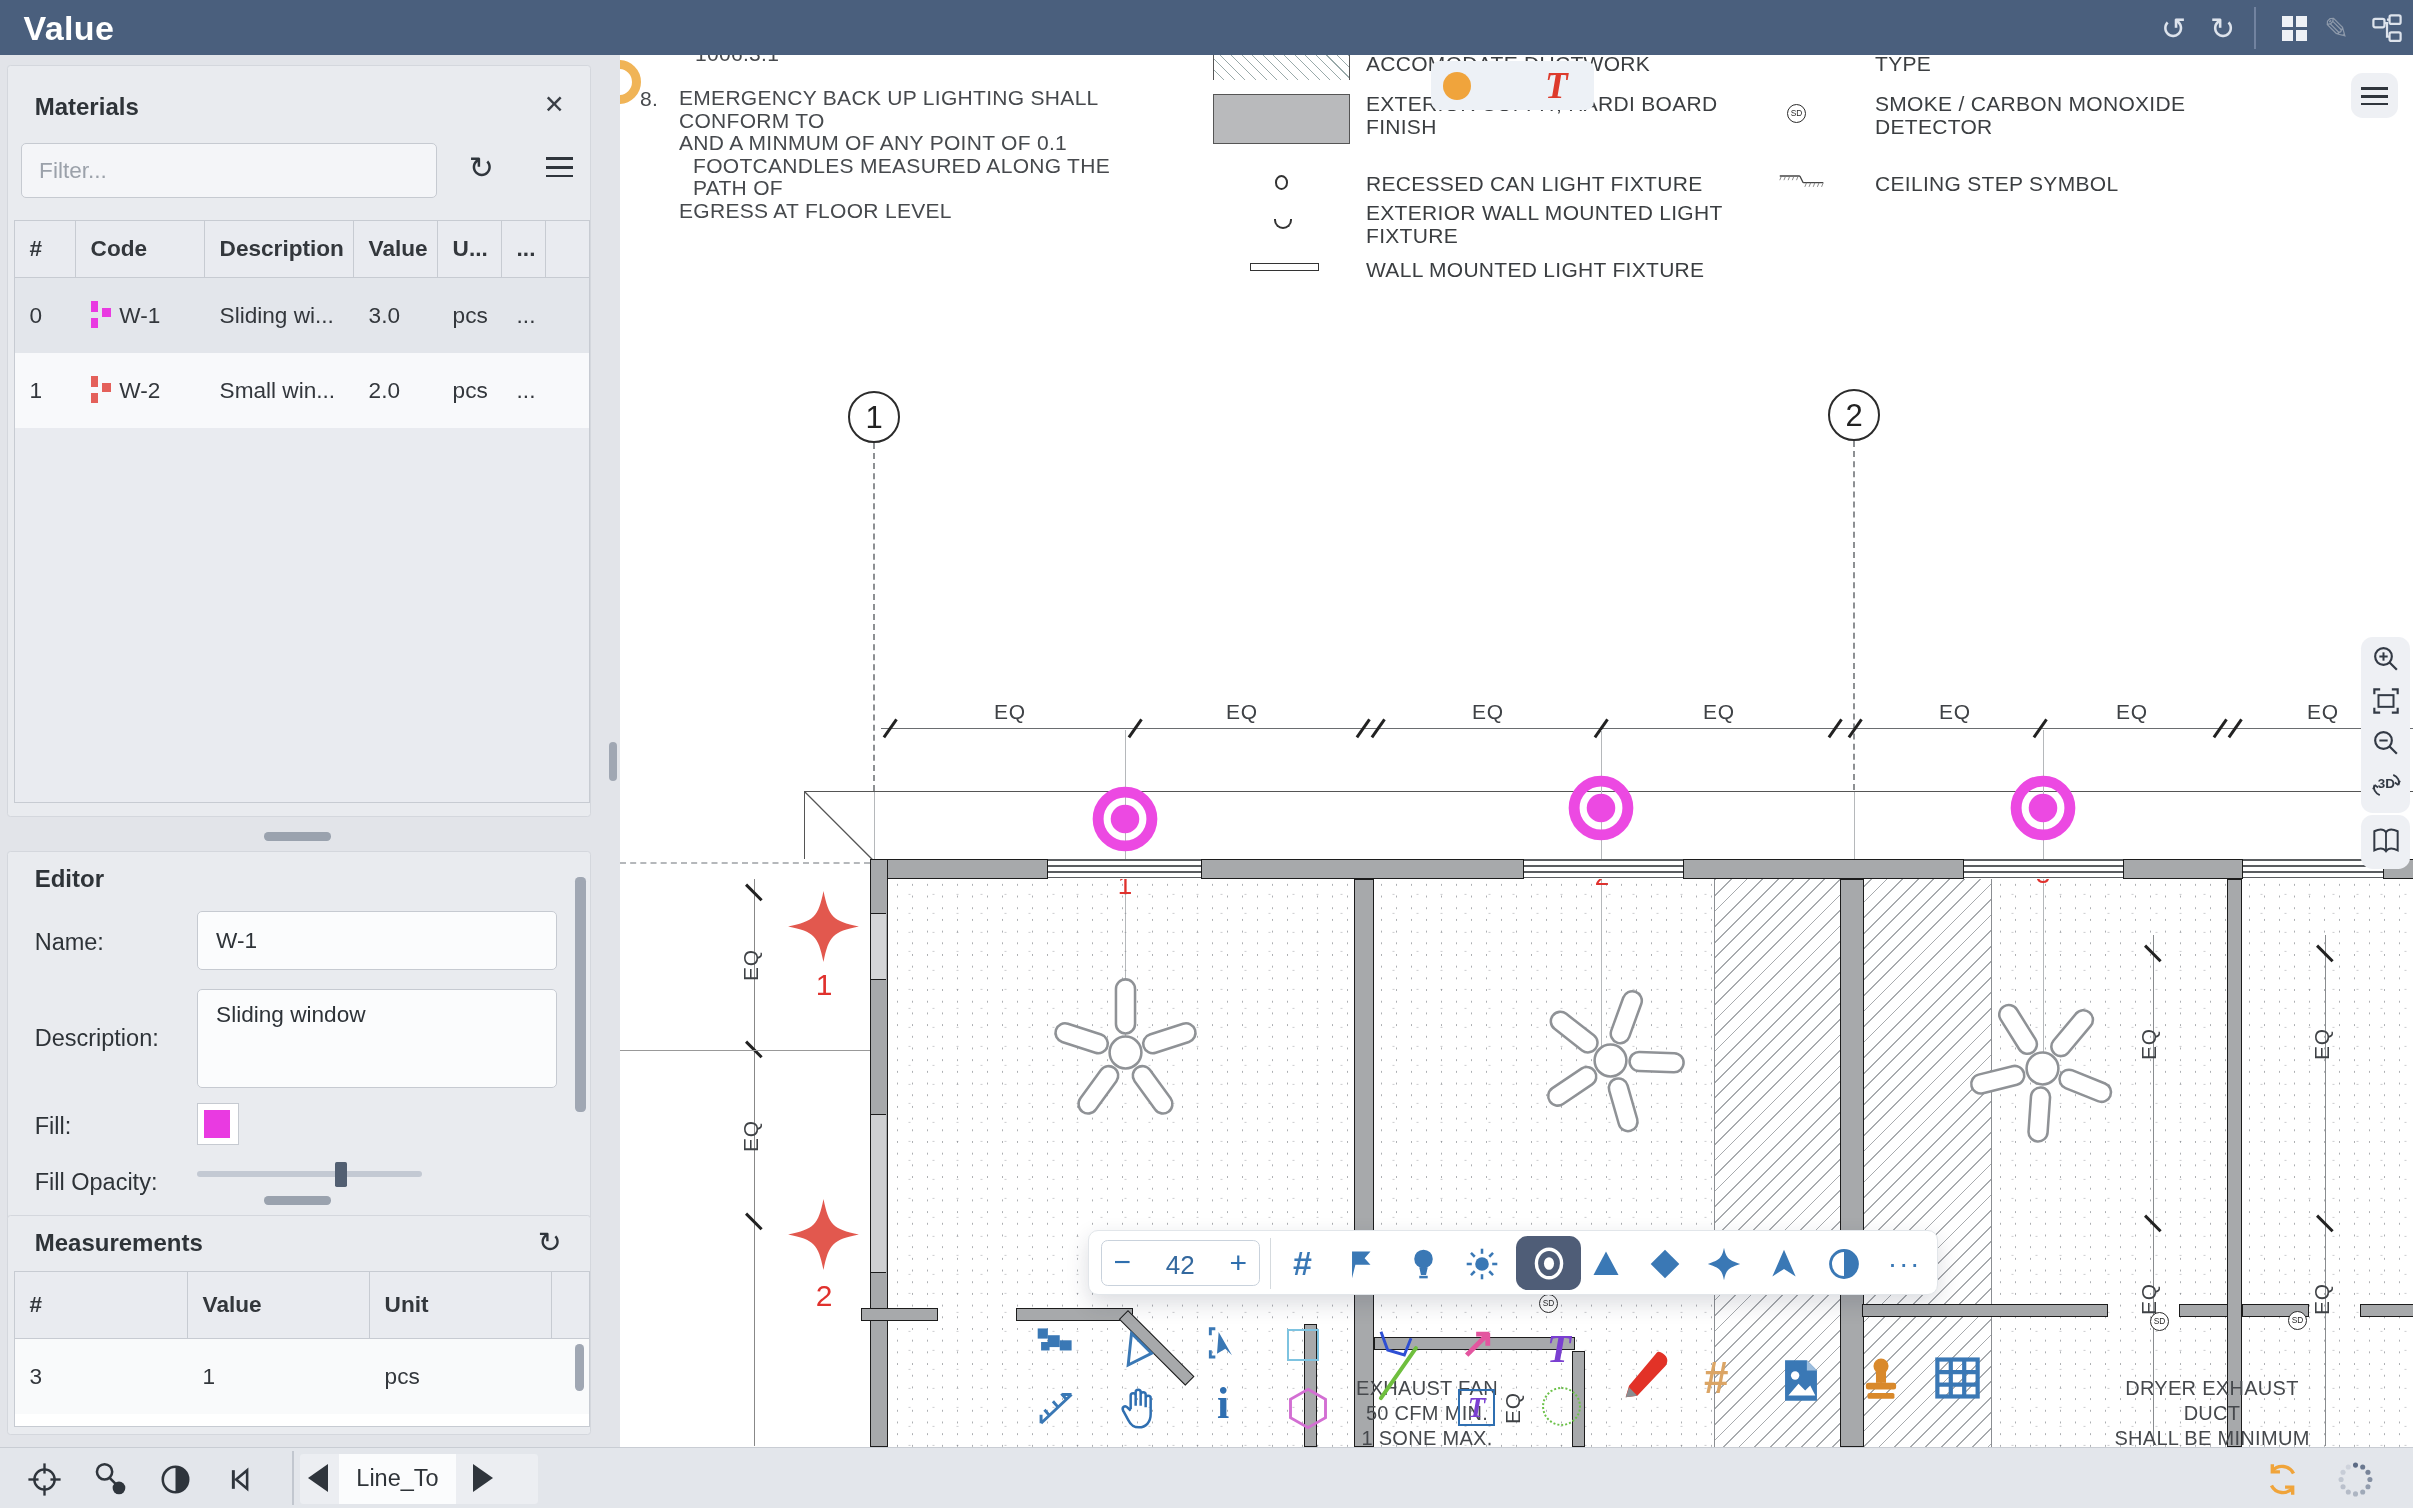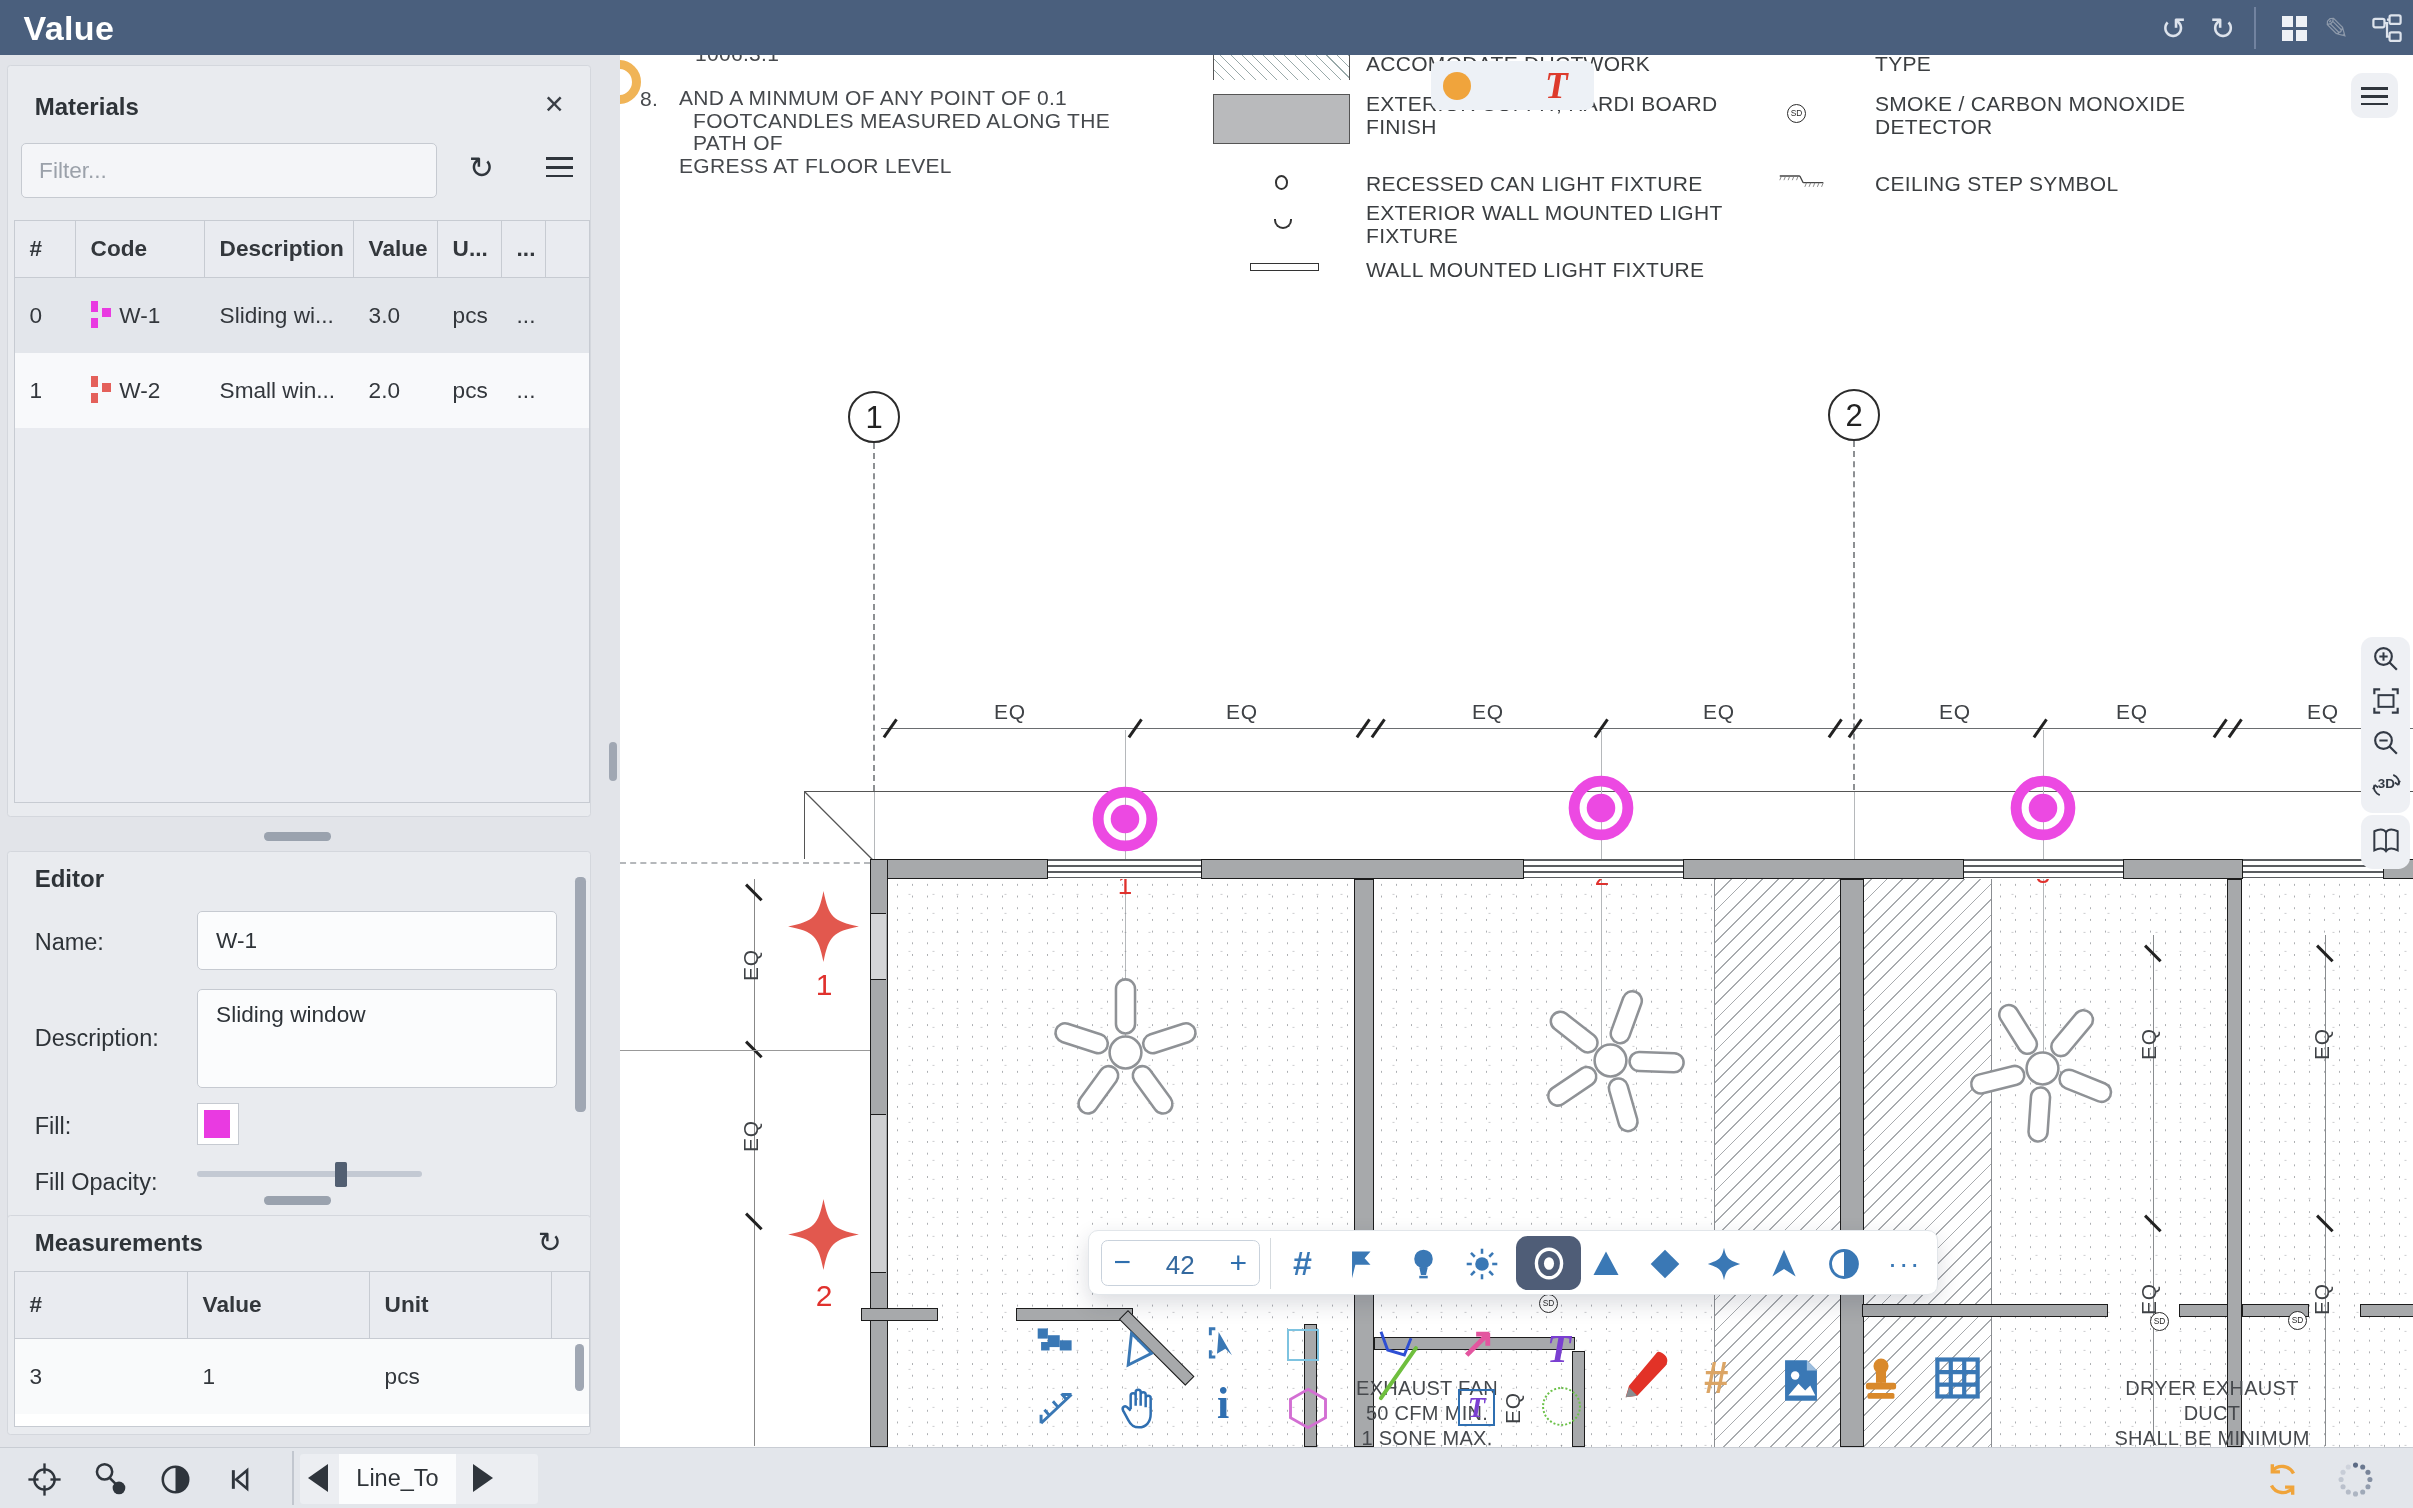--- a/index.html
+++ b/index.html
@@ -70,20 +70,21 @@
   <div class="canvas">
 
     <div class="abs" style="left:75px;top:0;width:184px;height:11.7px;overflow:hidden;">
       <div class="arch" style="transform:translateY(-13.4px);font-size:21px;">1006.3.1</div>
     </div>
 
     <div class="abs" style="left:-23.5px;top:5px;width:44px;height:44px;border:9.2px solid #f0b457;border-radius:50%;"></div>
 
     <div class="abs arch" style="left:20px;top:32px;font-size:21px;">8.</div>
     <div class="abs" style="left:59px;top:32px;width:469px;">
+      <div class="arch" style="font-size:21px;line-height:22.6px;">EMERGENCY BACK UP LIGHTING SHALL CONFORM TO</div>
       <div class="arch" style="font-size:21px;line-height:22.6px;">AND A MINMUM OF ANY POINT OF 0.1</div>
       <div class="arch" style="font-size:21px;line-height:22.6px;margin-left:14px;">FOOTCANDLES MEASURED ALONG THE PATH OF</div>
       <div class="arch" style="font-size:21px;line-height:22.6px;">EGRESS AT FLOOR LEVEL</div>
     </div>
 
     <div class="abs" style="left:593px;top:0;width:139px;height:25px;overflow:hidden;">
       <div style="width:137px;height:34px;margin-top:-6.7px;border:1.3px solid #555;background:repeating-linear-gradient(45deg,#9aa 0 0.8px,transparent 0.8px 7.5px);"></div>
     </div>
     <div class="abs" style="left:746px;top:0;width:352px;height:22px;overflow:hidden;">
       <div class="legtxt" style="position:static;transform:translateY(-3.4px);">ACCOMODATE DUCTWORK</div>

